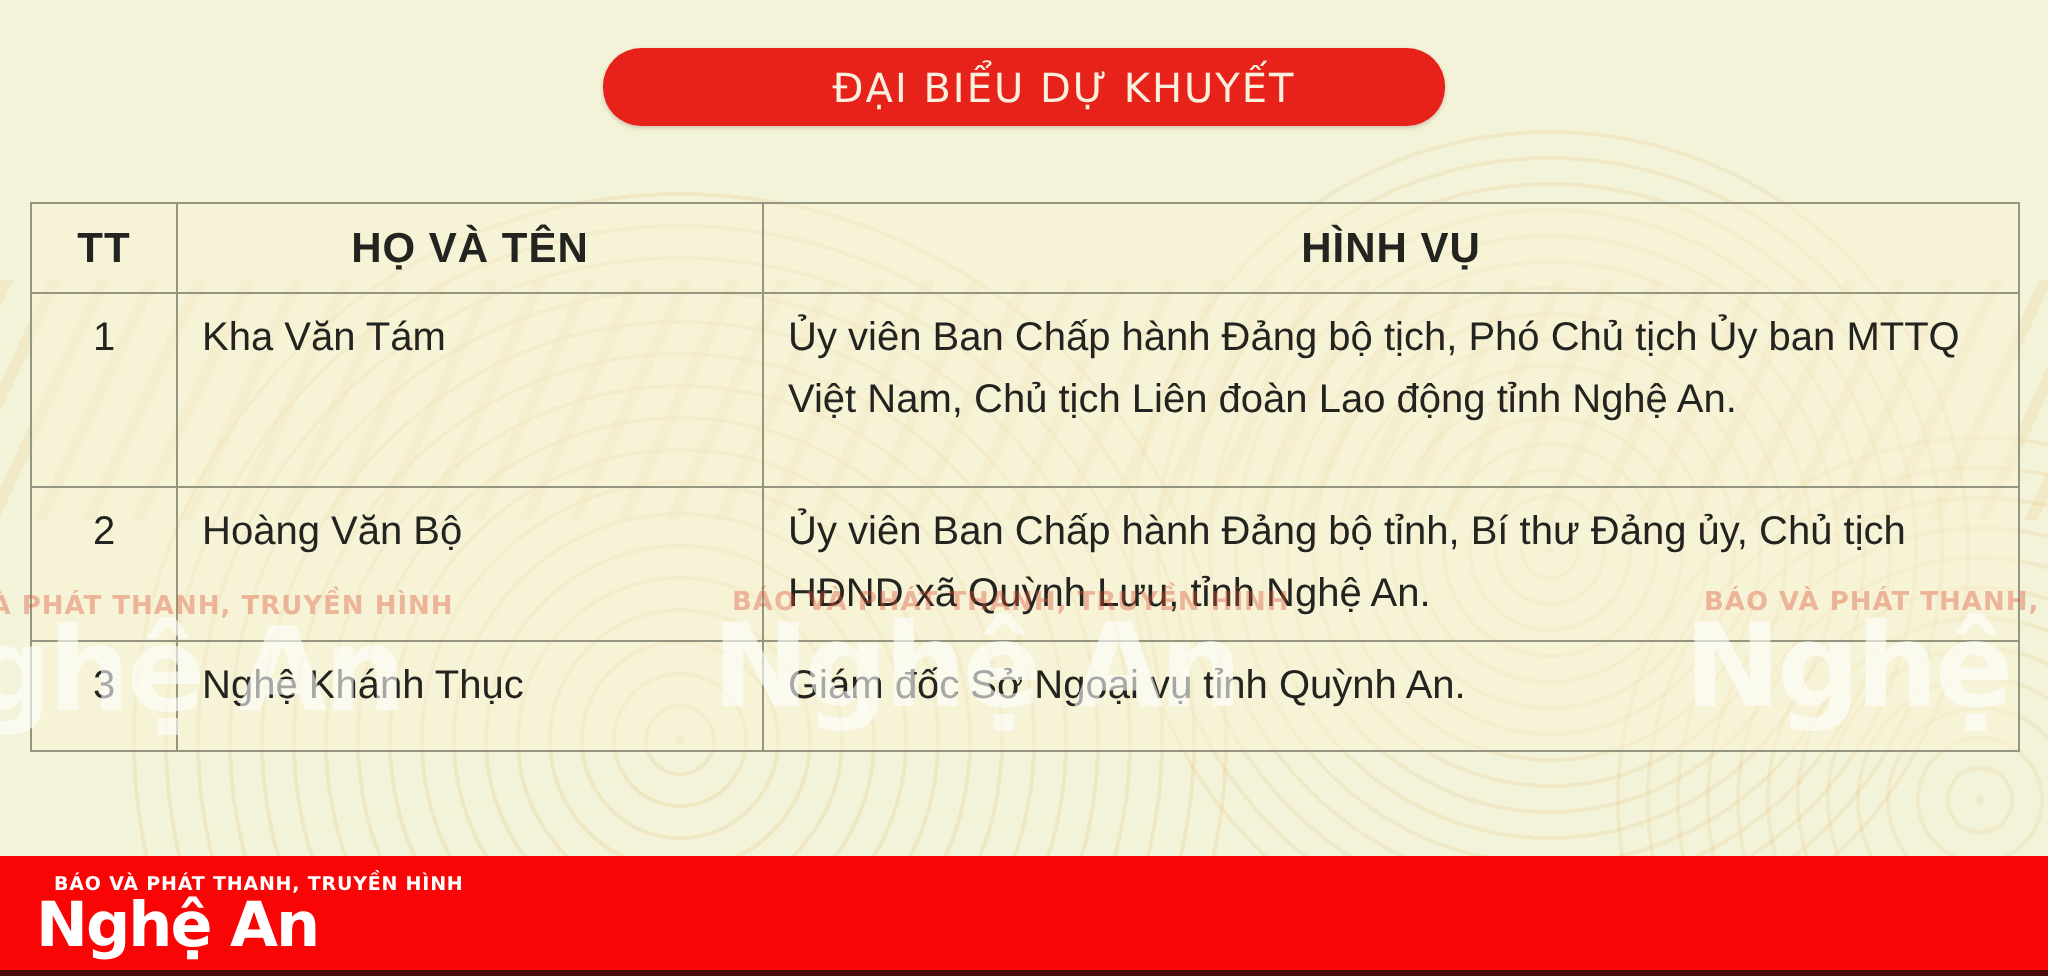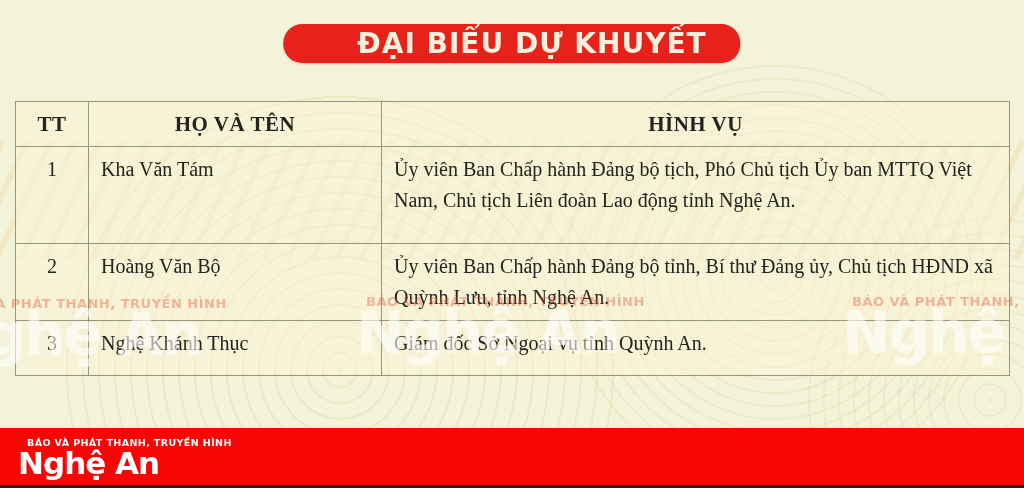--- a/index.html
+++ b/index.html
@@ -39,30 +39,30 @@
   
   .banner{
     position:absolute;left:50%;top:24px;transform:translateX(-50%);
     min-width:421px;height:39px;box-sizing:border-box;
     background:#e6221a;border-radius:19px;
     display:flex;align-items:center;justify-content:center;
     padding:0 34px;
     box-shadow:0 1px 2px rgba(120,40,20,.25);
   }
   .banner span{
-    color:#f8efdc;font-size:28px;font-weight:bold;letter-spacing:1px;
+    color:#f8efdc;font-size:20px;font-weight:normal;letter-spacing:1px;
     font-family:"DejaVu Sans",sans-serif;white-space:nowrap;margin-left:40px;
   }
 
   
   table.list{
     position:absolute;left:15px;top:101px;width:994px;
     border-collapse:collapse;table-layout:fixed;
     background:rgba(247,243,213,0.55);
-    font-family:Liberation Serif, serif;
+    font-family:Liberation Sans, sans-serif;
     color:#23231f;
   }
   table.list col.c-tt{width:73px;}
   table.list col.c-name{width:293px;}
   table.list col.c-pos{width:628px;}
   table.list th, table.list td{
     border:1px solid #94967f;
     vertical-align:top;
     font-size:20px;line-height:31px;
   }

